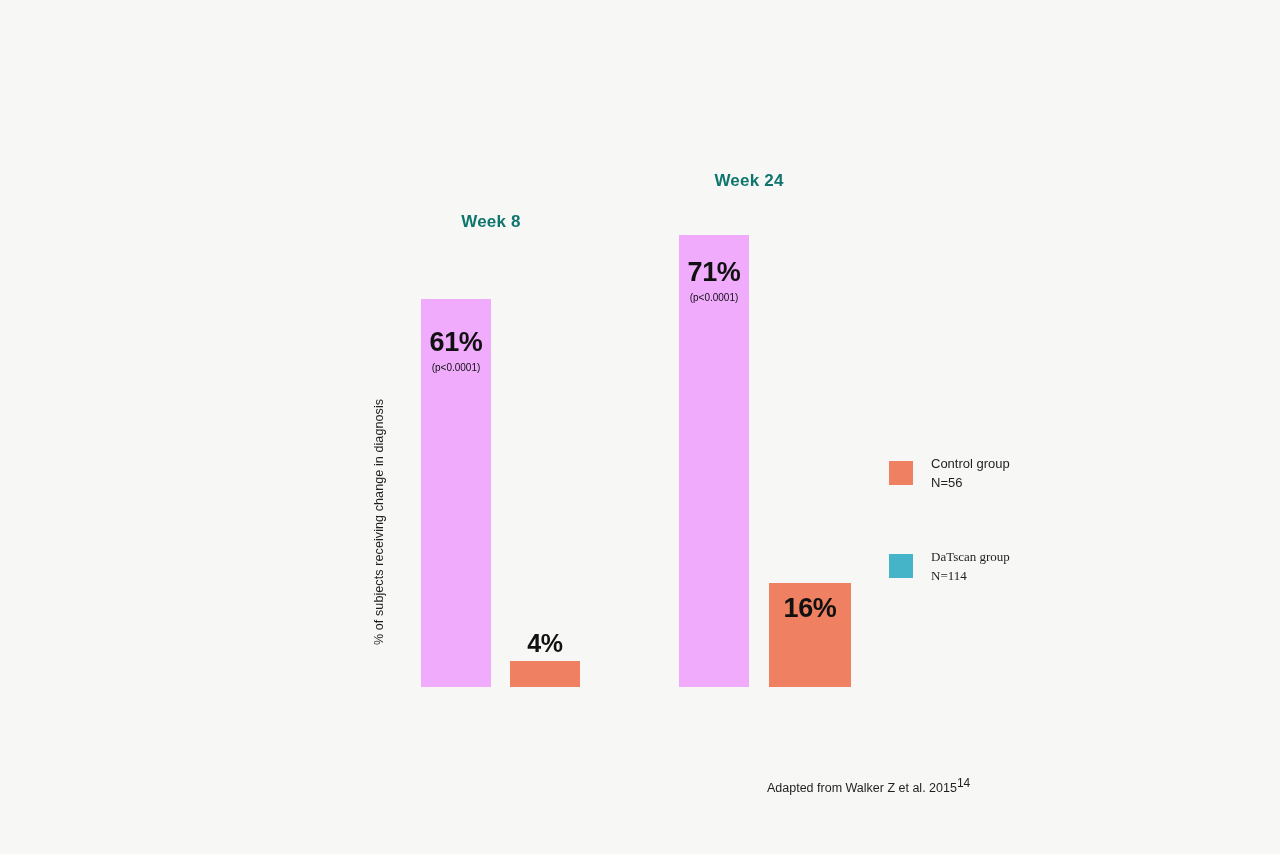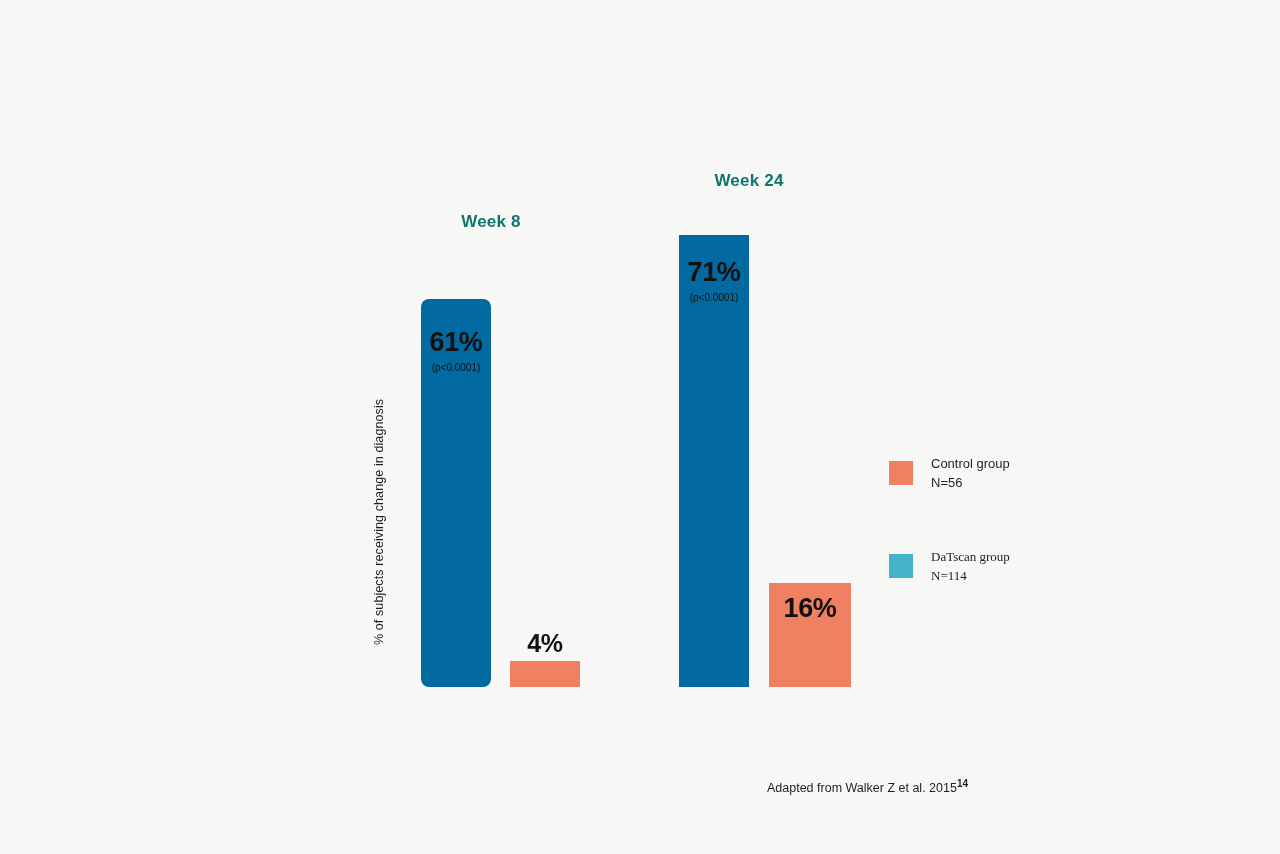--- a/index.html
+++ b/index.html
@@ -44,21 +44,21 @@
     color: #0f766e;
     text-align: center;
     white-space: nowrap;
     letter-spacing: 0.2px;
   }
 
   .bar {
     position: absolute;
     box-sizing: border-box;
   }
-  .bar.teal  { background: #0369a1; }
+  .bar.teal  { background: #f0abfc; }
   .bar.orange{ background: #ef8061; }
 
   .bar-value-inside {
     position: absolute;
     left: 0;
     right: 0;
     text-align: center;
     color: #111111;
   }
   .bar-value-inside .pct {
@@ -121,36 +121,35 @@
   
   #source-note {
     position: absolute;
     left: 767px;
     top: 781px;
     font-size: 12.5px;
     color: #1f1f1f;
     white-space: nowrap;
   }
   #source-note sup {
-    font-size: 10px;
+    font-size: 12px;
     vertical-align: super;
     line-height: 0;
-    font-weight: bold;
   }
 </style>
 </head>
 <body>
 
 <div id="chart-figure">
 
   <div id="y-axis-label">% of subjects receiving change in diagnosis</div>
 
   <div class="group-title" style="left: 421px; top: 212px; width: 140px;">Week 8</div>
 
-  <div class="bar teal" style="left: 421px; top: 299px; width: 70px; height: 388px; border-radius: 8px;">
+  <div class="bar teal" style="left: 421px; top: 299px; width: 70px; height: 388px;">
     <div class="bar-value-inside" style="top: 30px;">
       <span class="pct">61%</span>
       <span class="pval">(p&lt;0.0001)</span>
     </div>
   </div>
 
   <div class="bar orange" style="left: 510px; top: 661px; width: 70px; height: 26px;"></div>
   <div class="bar-value-above" style="left: 510px; top: 631px; width: 70px;">4%</div>
 
   <div class="group-title" style="left: 679px; top: 171px; width: 140px;">Week 24</div>

